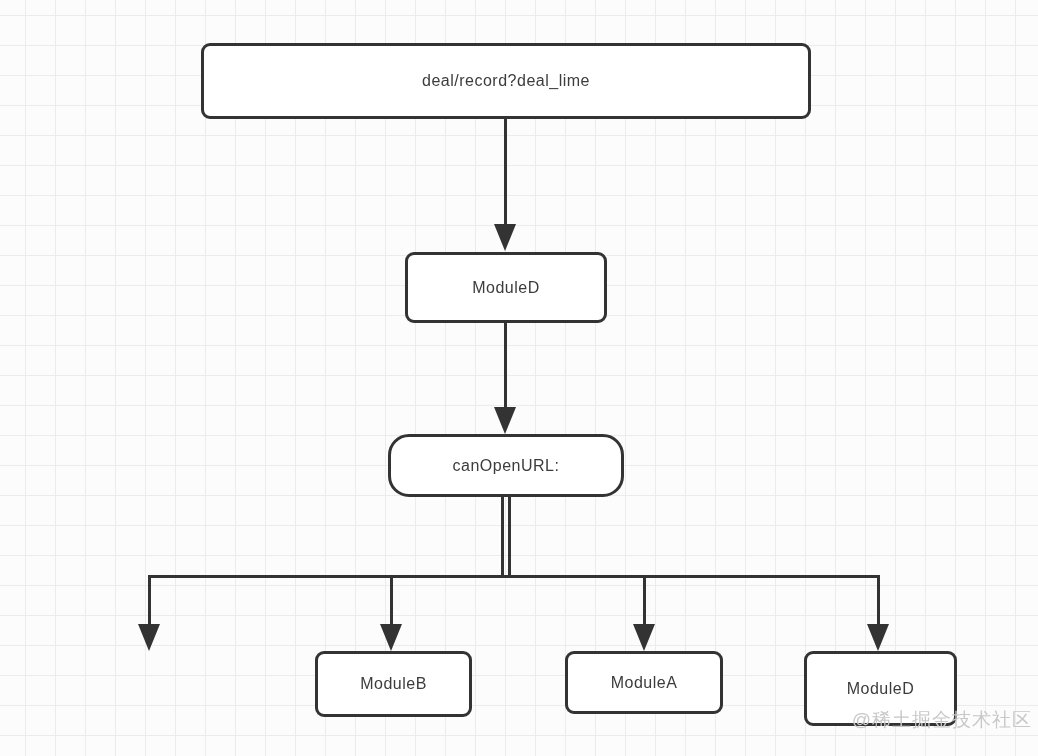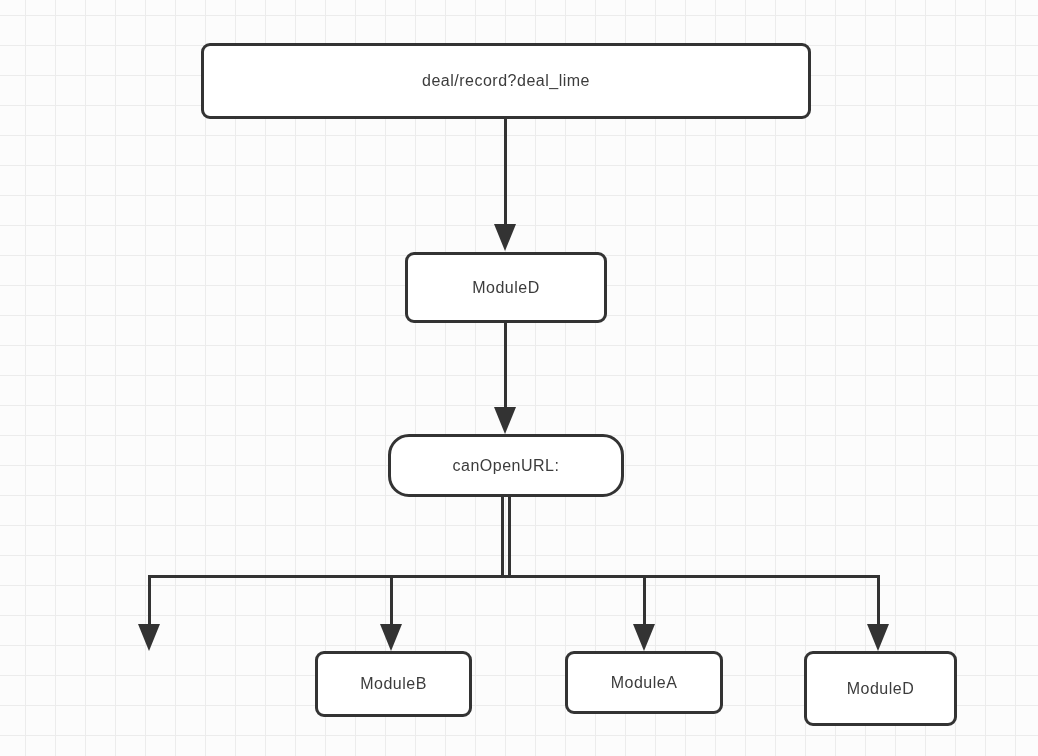--- a/index.html
+++ b/index.html
@@ -129,14 +129,15 @@
 
   <div class="line line-v drop-b"></div>
   <div class="arrowhead head-b"></div>
 
   <div class="line line-v drop-c"></div>
   <div class="arrowhead head-c"></div>
 
   <div class="line line-v drop-d"></div>
   <div class="arrowhead head-d"></div>
 
+  <div class="watermark">@稀土掘金技术社区</div>
 
 </div>
 
 </body></html>

